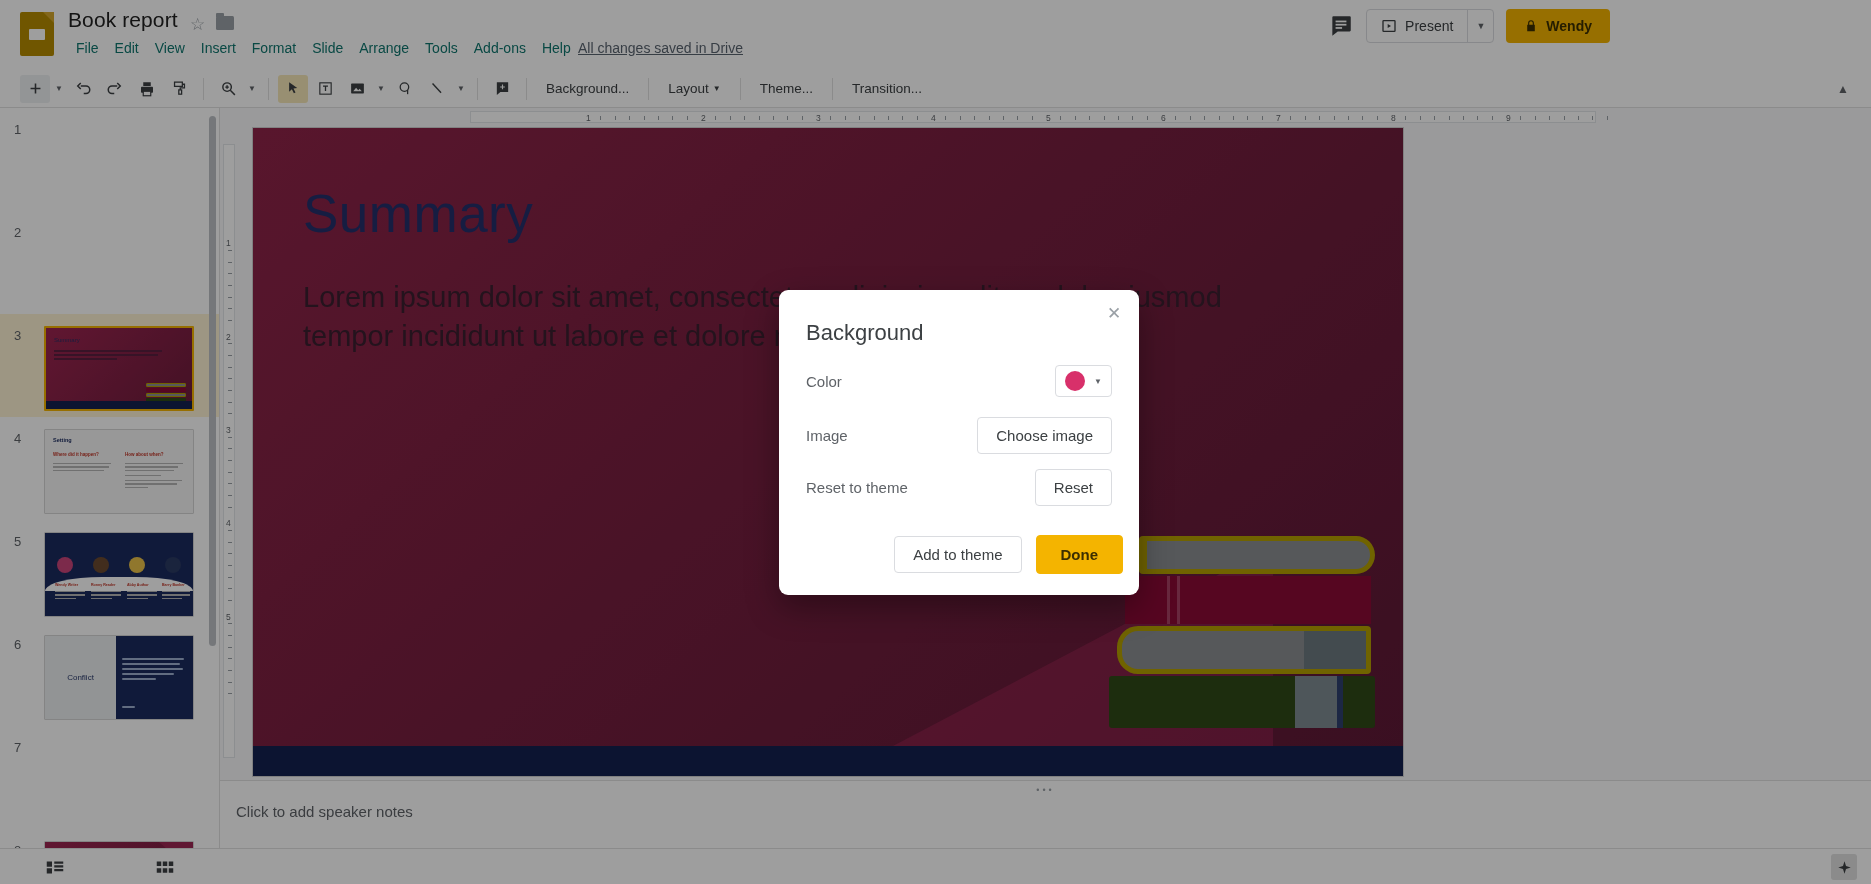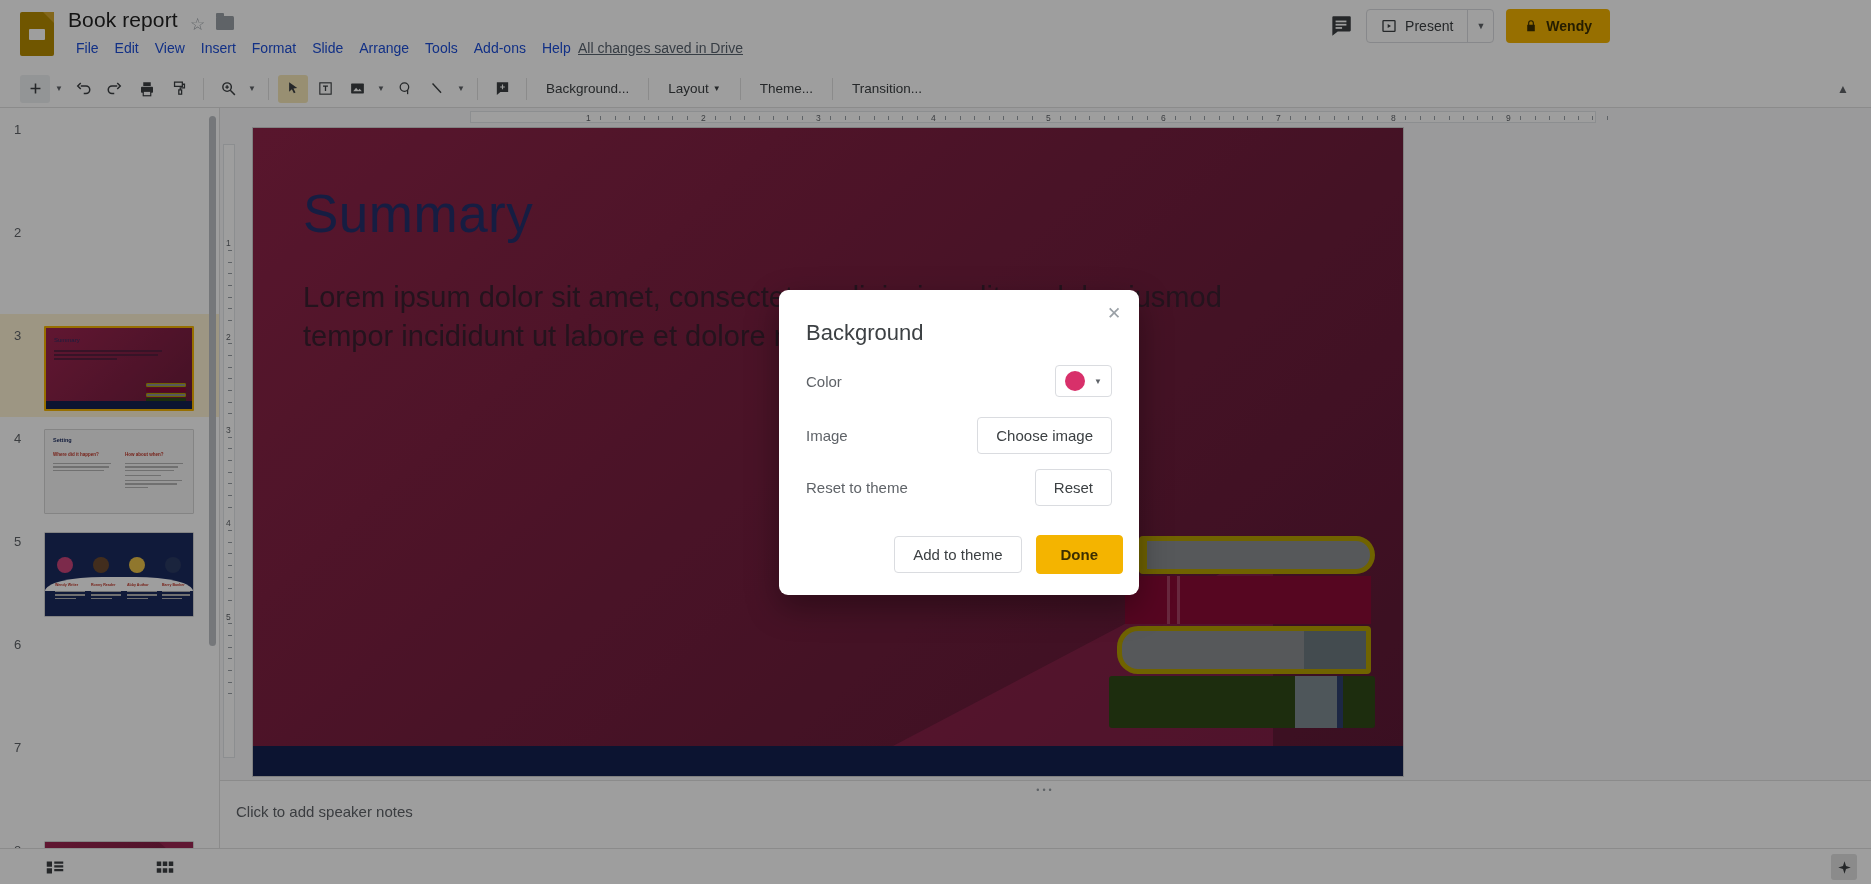--- a/index.html
+++ b/index.html
@@ -38,21 +38,21 @@
   #folder-icon {
     position:absolute; left:216px; top:16px; width:18px; height:14px;
     background:#9aa0a6; border-radius:1.5px; cursor:pointer;
   }
   #folder-icon::before{
     content:""; position:absolute; left:0; top:-3px; width:8px; height:4px;
     background:#9aa0a6; border-radius:1px 1px 0 0;
   }
   #menubar { position:absolute; left:68px; top:37px; display:flex; gap:0; align-items:center; }
   #menubar .mi {
-    font-size:14px; color:#1d4ed8; padding:3px 8px; cursor:pointer; border-radius:3px; white-space:nowrap;
+    font-size:14px; color:#0f766e; padding:3px 8px; cursor:pointer; border-radius:3px; white-space:nowrap;
   }
   #save-state {
     position:absolute; left:578px; top:40px; font-size:14px; color:#5a6470;
     text-decoration: underline; cursor:pointer; white-space:nowrap;
   }
   #topright { position:absolute; right:16px; top:9px; display:flex; align-items:center; gap:12px; }
   .comment-ico {
     width:26px; height:26px; position:relative; cursor:pointer;
   }
   .comment-ico svg { display:block; }
@@ -516,20 +516,33 @@
       <div class="t-txt" style="left:117px;top:58px; width:28px">
           <i></i>
           <i></i>
           <i style="width:70%"></i>
         </div>
     </div>
   </div>
 
   <div class="thumb-row">
     <div class="thumb-num">6</div>
+    <div class="thumb">
+      <div class="t-white"></div>
+        <div class="t-half"></div>
+      <div class="t-ctr">Conflict</div>
+      <div class="t-lines" style="top:22px">
+        <i style="width:96%"></i>
+          <i style="width:90%"></i>
+          <i style="width:94%"></i>
+        <i style="width:80%"></i>
+          <i style="width:52%"></i>
+        <i style="width:20%;margin-top:26px"></i>
+      </div>
+    </div>
   </div>
 
   <div class="thumb-row">
     <div class="thumb-num">7</div>
   </div>
 
   <div class="thumb-row">
     <div class="thumb-num">8</div>
     <div class="thumb">
       <div class="t-crimson"></div>

